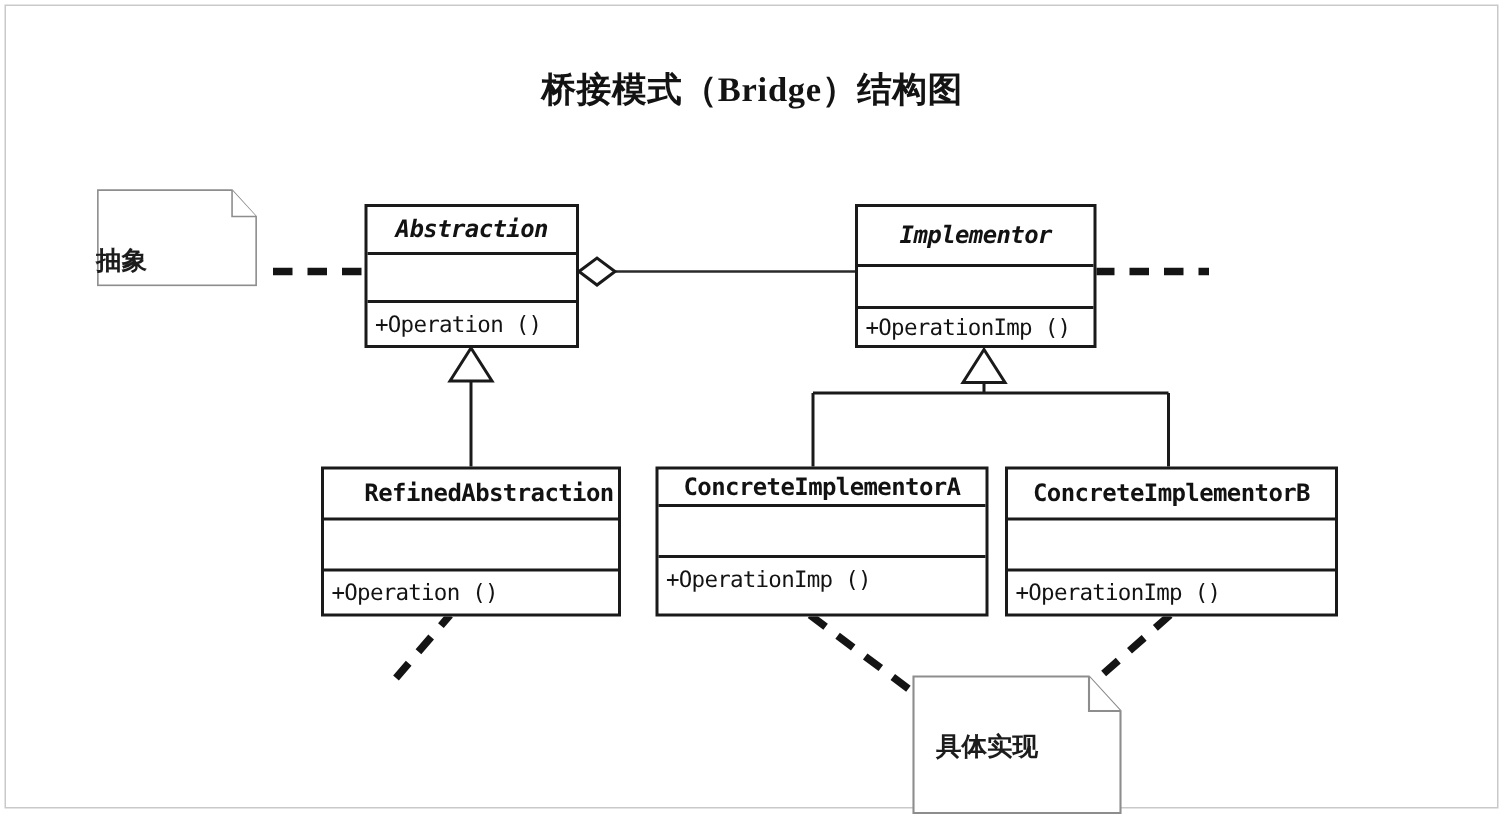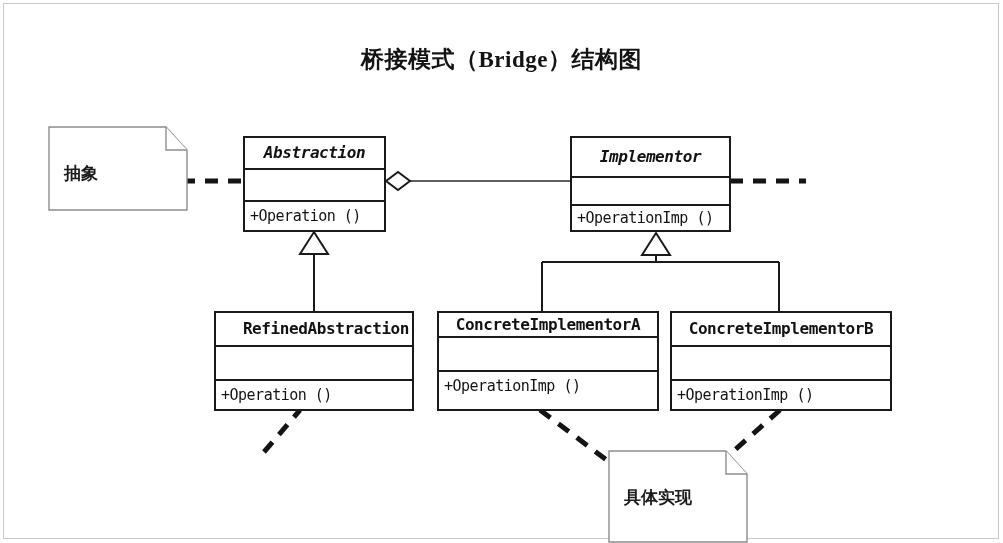--- a/index.html
+++ b/index.html
@@ -179,21 +179,21 @@
 
     
     <line class="dashed-thick" x1="264" y1="452" x2="300" y2="410"></line>
 
     
     <line class="dashed-thick" x1="540" y1="410" x2="608" y2="461"></line>
     
     <line class="dashed-thick" x1="780" y1="410" x2="729" y2="455"></line>
   </svg>
 
-  <div class="uml-note" style="left:48px; top:126px; width:140px; height:85px;">
+  <div class="uml-note" style="left:48px; top:126px; width:140px; height:65px;">
     <svg class="note-shape" viewBox="0 0 140 85" xmlns="http://www.w3.org/2000/svg">
       <polygon class="note-outline" points="1,1 118,1 139,24 139,84 1,84"></polygon>
       <polyline class="note-fold" points="118,1 118,24 139,24"></polyline>
     </svg>
     <span class="note-label" style="left:16px; top:36px;">抽象</span>
   </div>
 
 
 
   <div class="uml-note" style="left:608px; top:450px; width:140px; height:93px;border-radius:11px;">

